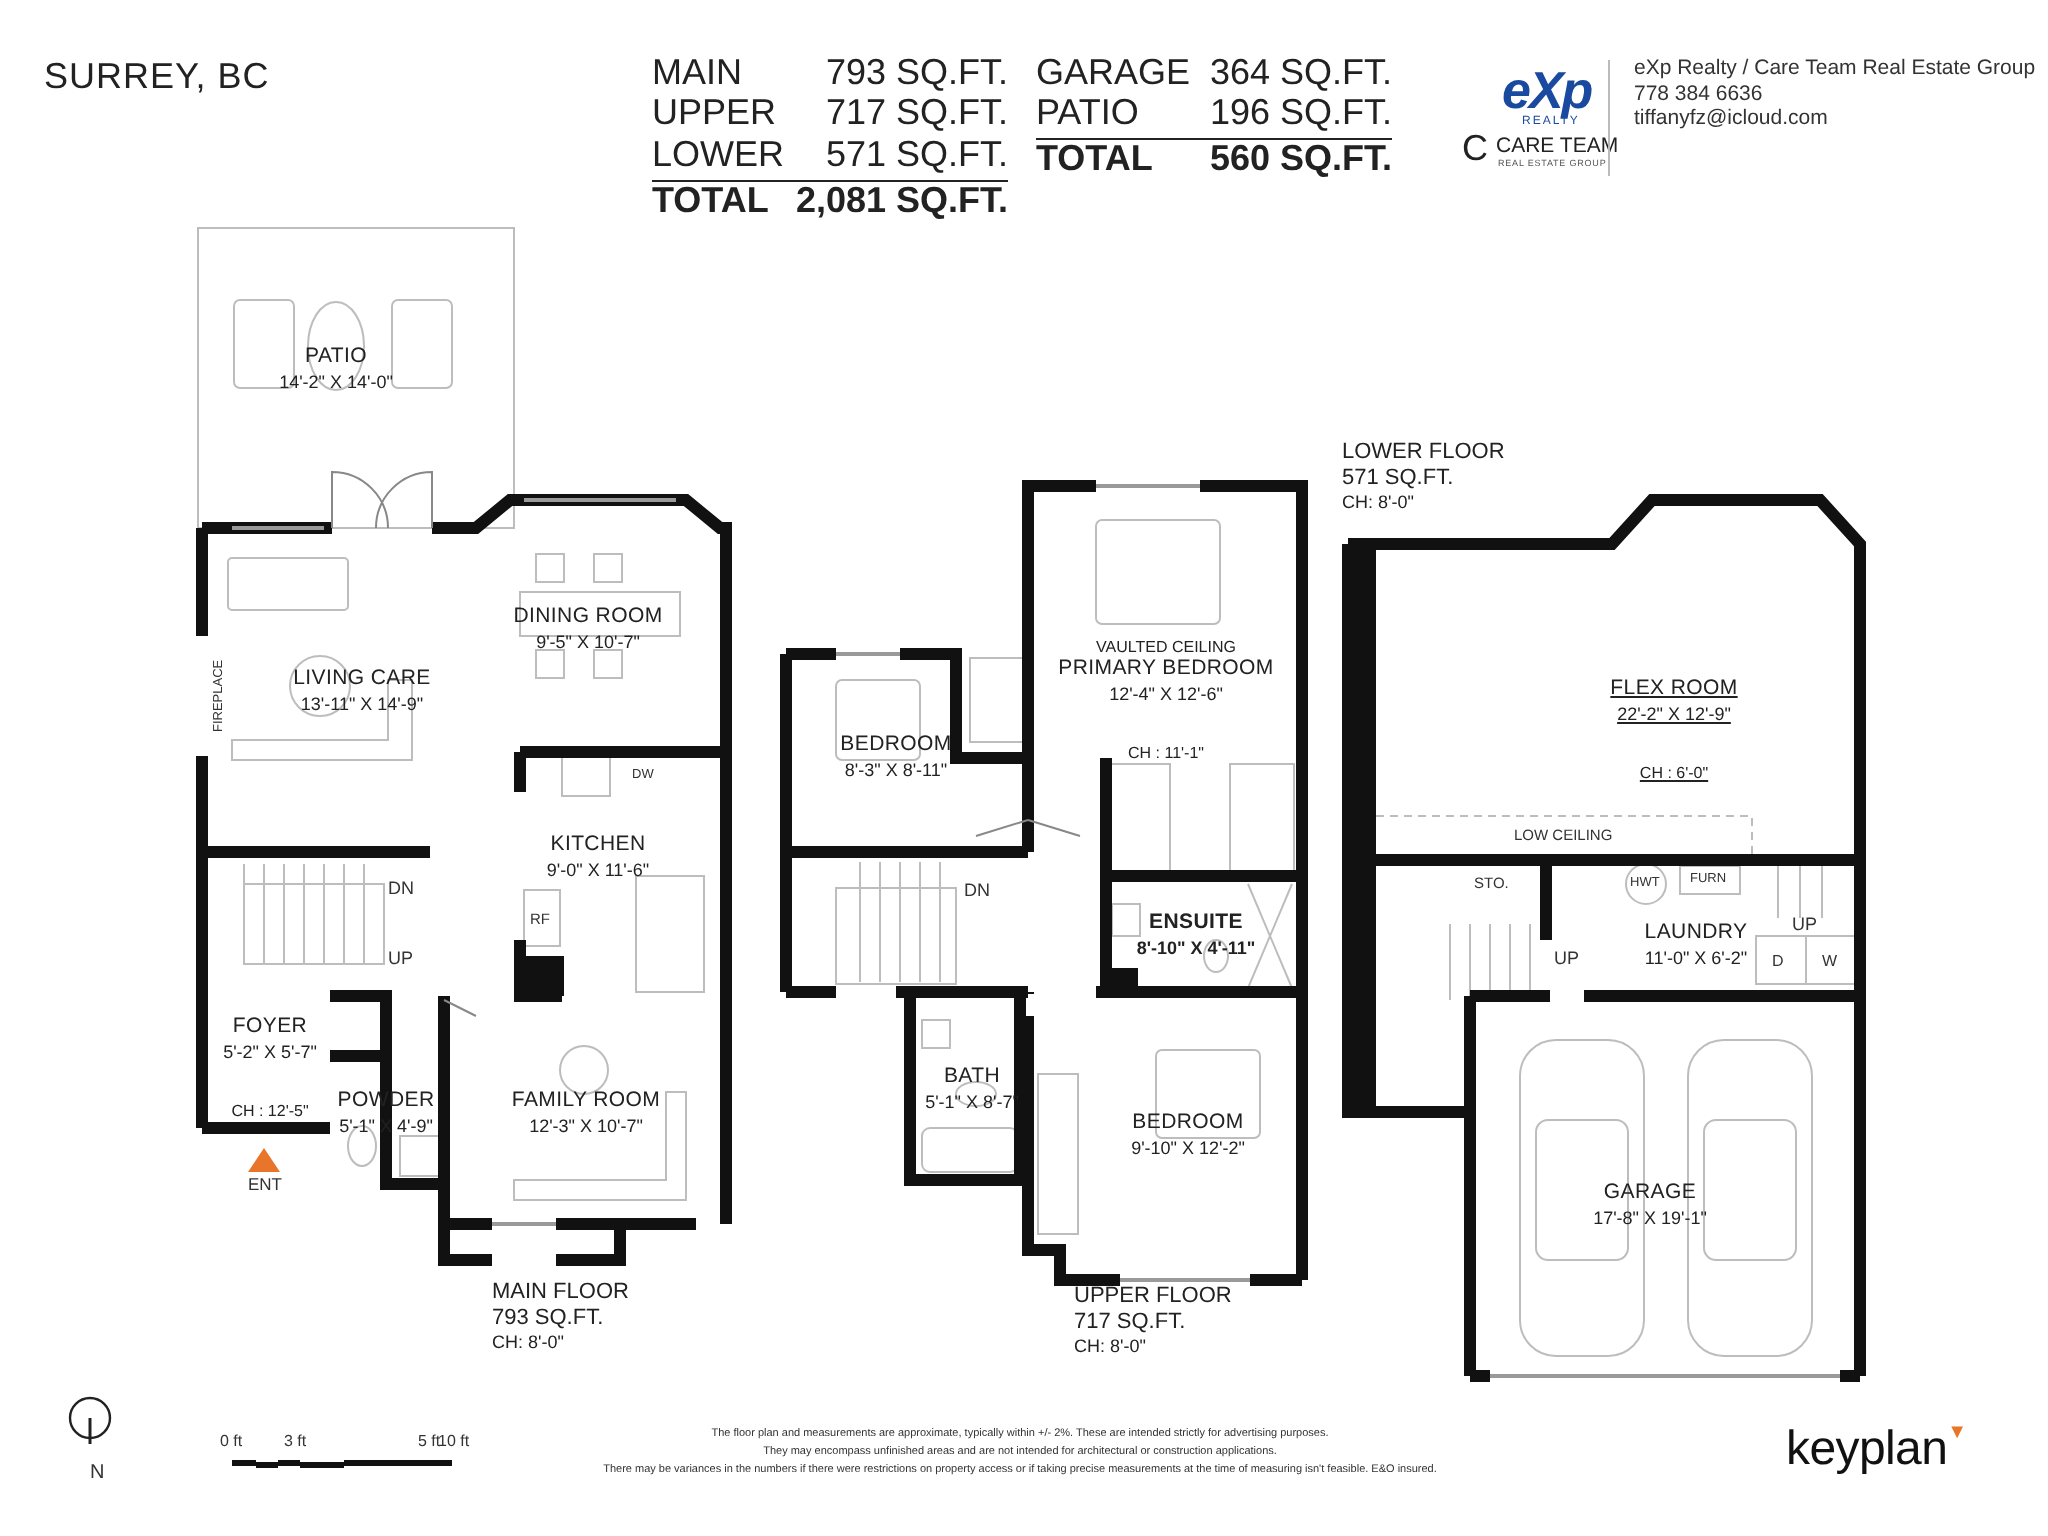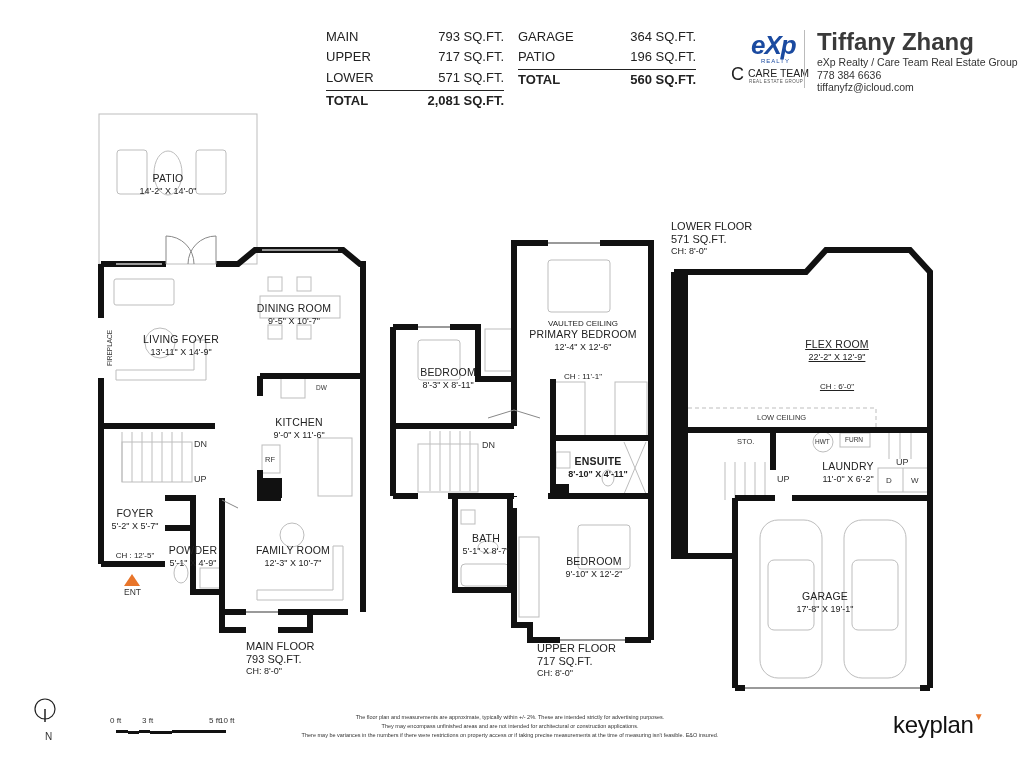--- a/index.html
+++ b/index.html
@@ -4,21 +4,21 @@
 <style>
   * { box-sizing: border-box; margin: 0; padding: 0; }
   html, body { width: 1024px; height: 768px; background: #ffffff; overflow: hidden; }
   body { position: relative; font-family: "Liberation Sans", sans-serif; color: #1a1a1a; }
 
   
   .addr { position: absolute; left: 22px; top: 24px; }
   .addr .l1 { font-size: 24px; font-weight: bold; letter-spacing: 0.3px; color: #111; }
   .addr .l2 { font-size: 18px; color: #222; margin-top: 4px; letter-spacing: 0.5px; }
 
-  .area-table { position: absolute; font-size: 13px; color: #222; }
+  .area-table { position: absolute; font-size: 18px; color: #222; }
   .area-table .row { display: flex; justify-content: space-between; height: 20.5px; align-items: center; }
   .area-table .row.total { font-weight: bold; border-top: 1px solid #222; margin-top: 2px; }
   .t1 { left: 326px; top: 26px; width: 178px; }
   .t2 { left: 518px; top: 26px; width: 178px; }
 
   .agent-logo { position: absolute; left: 714px; top: 28px; width: 86px; height: 60px; margin-left: 17px; }
   .exp { position: absolute; left: 20px; top: 2px; font-size: 26px; font-weight: bold; color: #1a4aa0; letter-spacing: -1px; font-style: italic; }
   .realty { position: absolute; left: 30px; top: 30px; font-size: 6px; color: #1a4aa0; letter-spacing: 1px; }
   .care-c { position: absolute; left: 0px; top: 36px; font-size: 18px; color: #222; }
   .care-t { position: absolute; left: 17px; top: 39px; font-size: 10.5px; color: #222; }
@@ -42,20 +42,21 @@
   .disclaimer { position: absolute; left: 260px; top: 713px; width: 500px; text-align: center; font-size: 5.5px; line-height: 9px; color: #333; }
   .keyplan { position: absolute; left: 893px; top: 711px; font-size: 24px; color: #111; letter-spacing: -0.3px; }
   .keyplan .dot { color: #e8752a; font-size: 10px; vertical-align: top; }
   .north-n { position: absolute; left: 45px; top: 731px; font-size: 10px; color: #333; }
   .ent { position: absolute; left: 124px; top: 587px; font-size: 8.5px; color: #333; }
 </style>
 </head>
 <body>
 
 <div class="addr">
+  <div class="l2">SURREY, BC</div>
 </div>
 
 <div class="area-table t1">
   <div class="row">
       <span>MAIN</span>
       <span>793 SQ.FT.</span>
     </div>
   <div class="row">
       <span>UPPER</span>
       <span>717 SQ.FT.</span>
@@ -87,21 +88,20 @@
 
 <div class="agent-logo">
   <span class="exp">eXp</span>
   <span class="realty">REALTY</span>
   <span class="care-c">C</span>
   <span class="care-t">CARE TEAM</span>
   <span class="care-s">REAL ESTATE GROUP</span>
 </div>
 <div class="vsep"></div>
 <div class="agent">
-  <div class="name">Tiffany Zhang</div>
   <div class="sub">eXp Realty / Care Team Real Estate Group</div>
   <div class="sub">778 384 6636</div>
   <div class="sub">tiffanyfz@icloud.com</div>
 </div>
 
 <svg class="plan" width="1024" height="768" viewBox="0 0 1024 768">
   <g fill="none" stroke="#bdbdbd" stroke-width="1">
 
     <rect x="99" y="114" width="158" height="150"></rect>
 
@@ -225,21 +225,21 @@
     <rect x="150" y="731" width="22" height="3"></rect>
     <rect x="172" y="730" width="54" height="3"></rect>
   </g>
 </svg>
 
 <div class="lbl" style="left:168px; top:172px;">
   <div class="nm">PATIO</div>
   <div class="dm">14'-2" X 14'-0"</div>
 </div>
 <div class="lbl" style="left:181px; top:333px;">
-  <div class="nm">LIVING FOYER</div>
+  <div class="nm">LIVING CARE</div>
   <div class="dm">13'-11" X 14'-9"</div>
 </div>
 <div class="lbl" style="left:294px; top:302px;">
   <div class="nm">DINING ROOM</div>
   <div class="dm">9'-5" X 10'-7"</div>
 </div>
 <div class="lbl" style="left:299px; top:416px;">
   <div class="nm">KITCHEN</div>
   <div class="dm">9'-0" X 11'-6"</div>
 </div>

